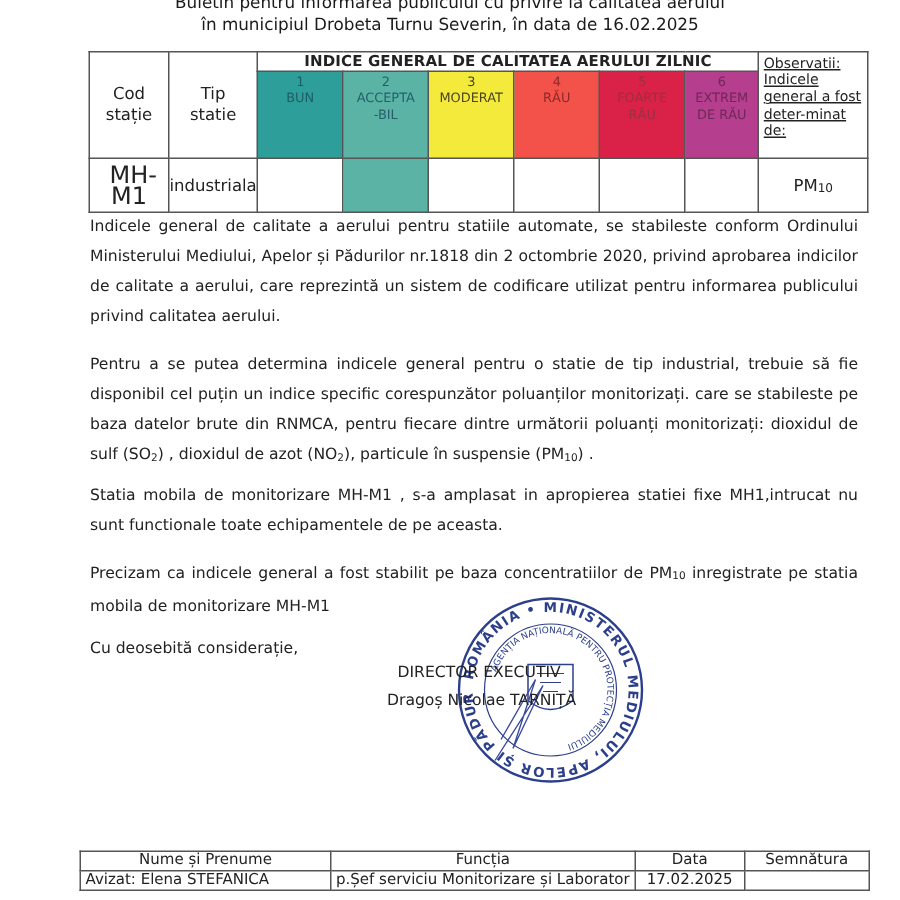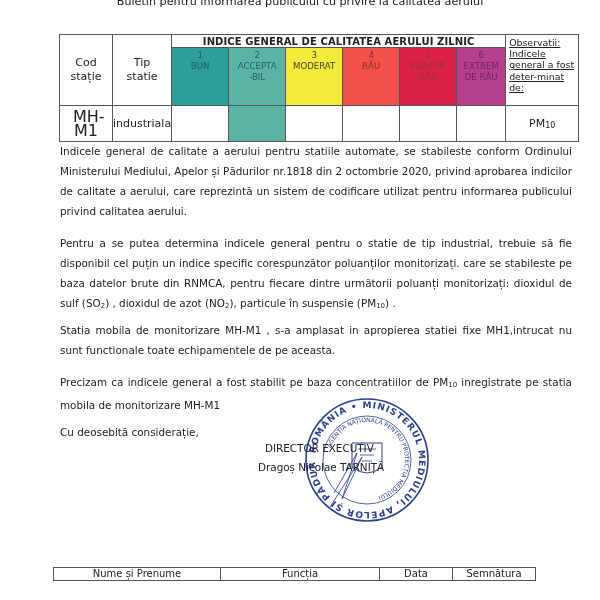--- a/index.html
+++ b/index.html
@@ -39,20 +39,21 @@
     border-collapse: collapse; font-size: 10px; color: #222;
   }
   table.bottom td { border: 1px solid #555; padding: 0 3px; line-height: 12px; white-space: nowrap; }
   table.bottom tr.head td { text-align: center; }
 </style>
 </head>
 <body>
 
 <div class="title">
   <div>Buletin pentru informarea publicului cu privire la calitatea aerului</div>
+  <div>în municipiul Drobeta Turnu Severin, în data de 16.02.2025</div>
 </div>
 
 <table class="idx">
   <tbody>
       <tr>
     <td rowspan="2" style="width:52px;height:70px;font-size:11px;line-height:14px;"><span style="display:inline-block;width:40px;">Cod stație</span></td>
     <td rowspan="2" style="width:58px;font-size:11px;line-height:14px;"><span style="display:inline-block;width:40px;">Tip statie</span></td>
     <td colspan="6" class="hdr-main">INDICE GENERAL DE CALITATEA AERULUI ZILNIC</td>
     <td rowspan="2" class="obs" style="width:66px;text-decoration:underline;">Observatii: Indicele general a fost deter-minat de:</td>
   </tr>
@@ -110,14 +111,20 @@
 <div class="sig" style="left:244px;top:461px;">Dragoș Nicolae TARNIȚĂ</div>
 
 <table class="bottom">
   <tbody>
       <tr class="head">
     <td style="width:160px;">Nume și Prenume</td>
     <td style="width:152px;">Funcția</td>
     <td style="width:66px;">Data</td>
     <td style="width:76px;">Semnătura</td>
   </tr>
+  <tr>
+    <td>Avizat: Elena STEFANICA</td>
+    <td>p.Șef serviciu Monitorizare și Laborator</td>
+    <td style="text-align:center;">17.02.2025</td>
+    <td></td>
+  </tr>
 </tbody>
   </table>
 
 </body></html>

